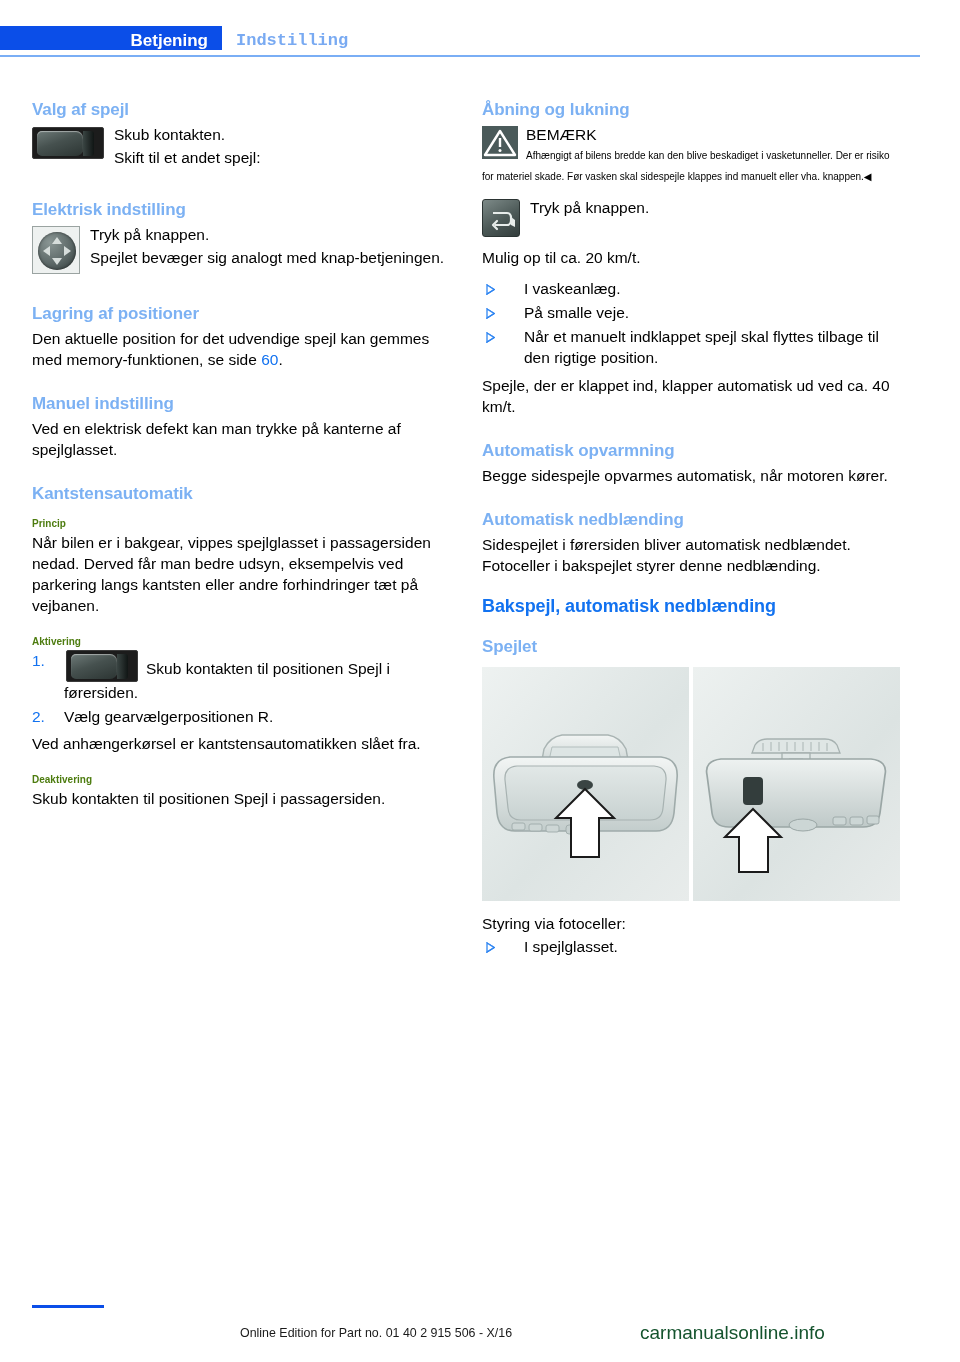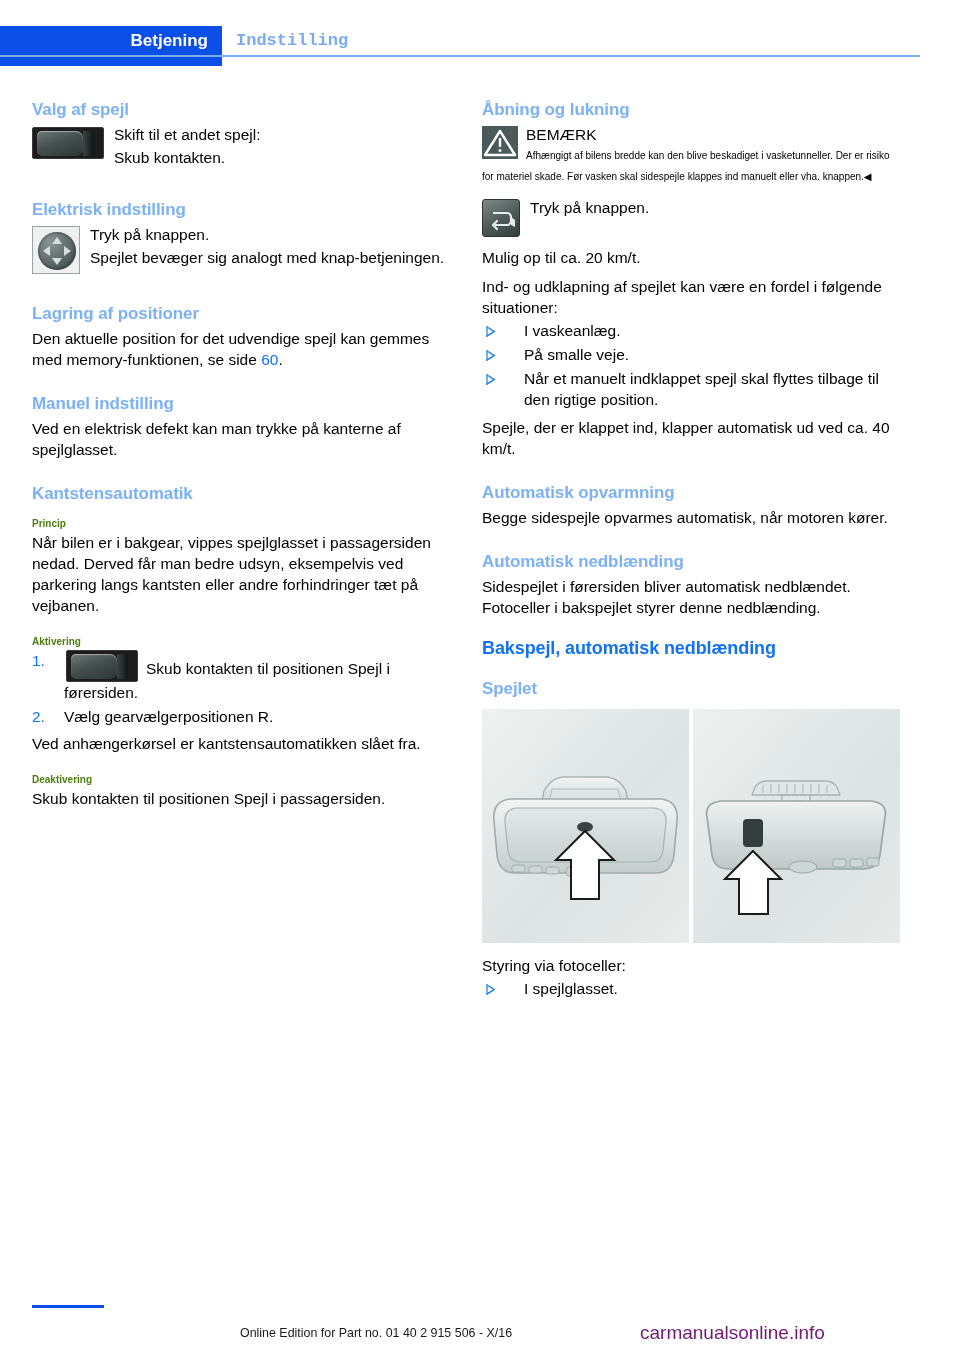--- a/index.html
+++ b/index.html
@@ -24,21 +24,21 @@
   .header-rule {
     position: absolute;
     left: 0; top: 55px;
     width: 920px;
     height: 2px;
     background: #7aaef5;
   }
   .tab-active {
     position: absolute;
     left: 0; top: 0;
-    height: 40px;
+    height: 24px;
     min-width: 222px;
     background: #0b4ee8;
     color: #ffffff;
     font-weight: bold;
     font-size: 17px;
     line-height: 30px;
     text-align: right;
     padding-right: 14px;
   }
   .tab-inactive {
@@ -282,41 +282,41 @@
     font-size: 13.5px;
     color: #1a1a1a;
     transform: scaleX(0.92);
     transform-origin: left center;
     white-space: nowrap;
   }
   .watermark {
     position: absolute;
     left: 640px; top: 1322px;
     font-size: 19px;
-    color: #701a75;
+    color: #14532d;
     white-space: nowrap;
   }
 </style>
 </head>
 <body>
 
 <div class="header">
   <div class="tab-active">Betjening</div>
   <div class="tab-inactive">Indstilling</div>
 </div>
 <div class="header-rule"></div>
 
 <div class="col col-left">
 
   <h2 class="sect">Valg af spejl</h2>
   <div class="iconrow">
     <div class="ico-switch"></div>
     <div class="txt">
+      <p class="body">Skub kontakten.</p>
       <p class="body">Skift til et andet spejl:</p>
-      <p class="body">Skub kontakten.</p>
     </div>
   </div>
 
   <div class="gap-l"></div>
 
   <h2 class="sect">Elektrisk indstilling</h2>
   <div class="iconrow">
     <div class="ico-joy">
       <div class="disc"></div>
       <i class="up"></i>
@@ -399,21 +399,20 @@
     </div>
     <div class="txt">
       <p class="body">Tryk på knappen.</p>
     </div>
   </div>
 
   <div class="gap-s"></div>
 
   <p class="body">Mulig op til ca. 20 km/t.</p>
   <div style="height:6px"></div>
-  <p class="body">Ind- og udklapning af spejlet kan være en fordel i følgende situationer:</p>
 
   <ul class="bullets">
     <li>
       <span class="tri">
           <svg width="9" height="11" viewBox="0 0 9 11">
             <polygon points="1,1 8,5.5 1,10" fill="none" stroke="#2f86f2" stroke-width="1.3"></polygon>
           </svg>
         </span>
       <span>I vaskeanlæg.</span>
     </li>

